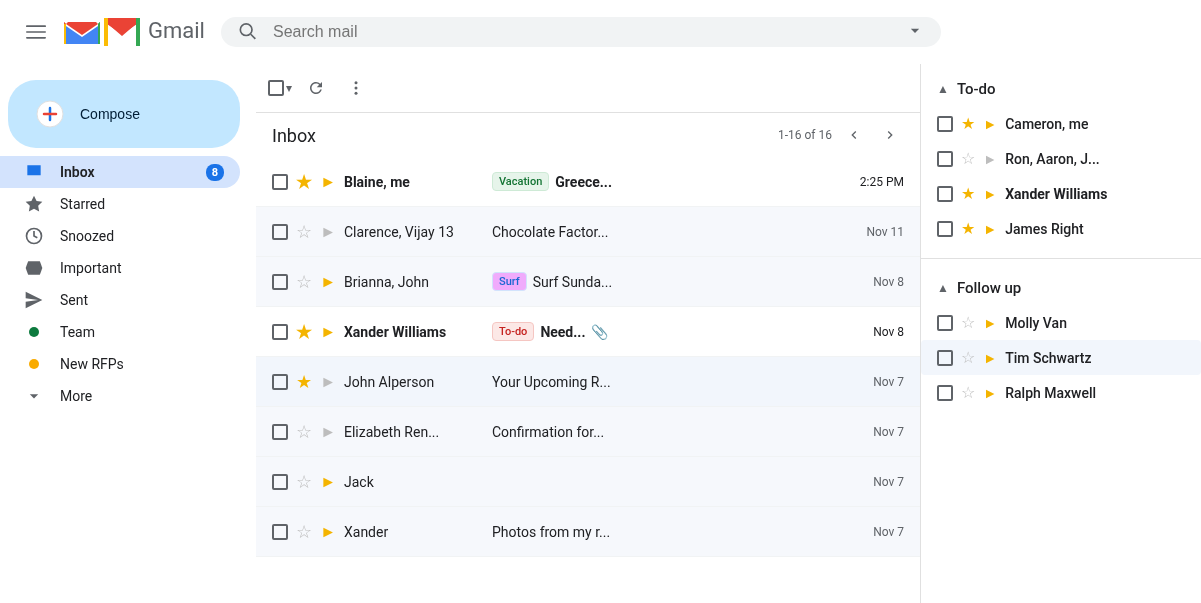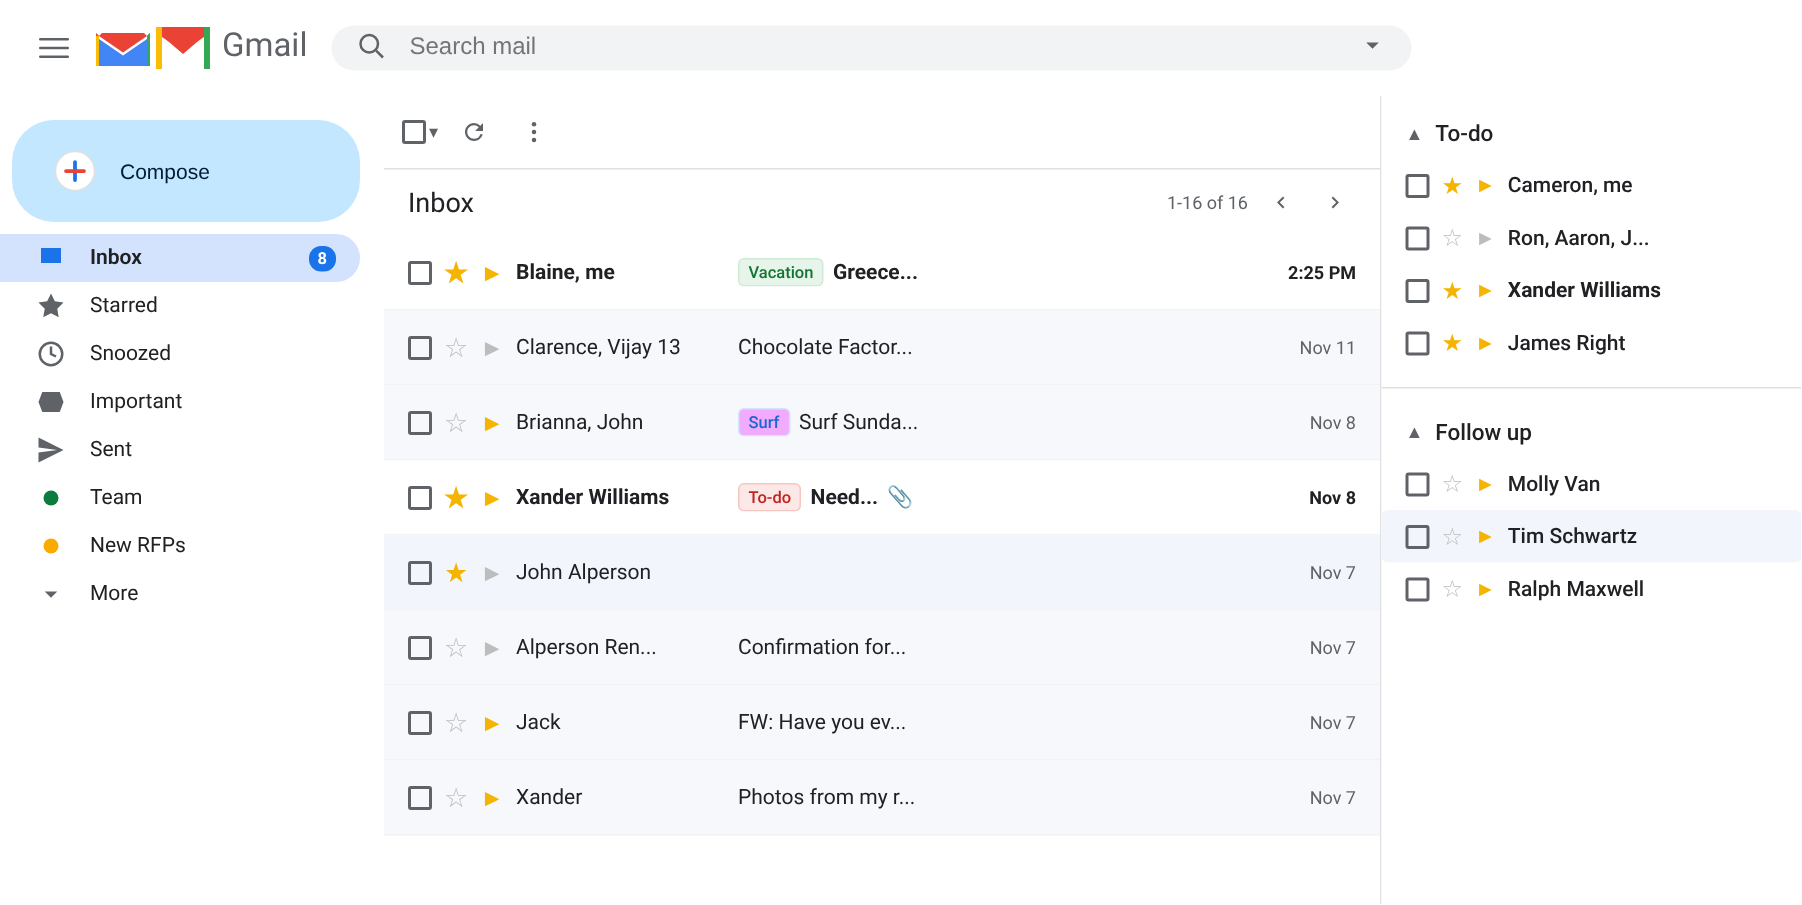--- a/index.html
+++ b/index.html
@@ -52,21 +52,21 @@
     .imp-icon.grey { color: #bdbdbd; }
     .sender { width: 140px; flex-shrink: 0; overflow: hidden; text-overflow: ellipsis; white-space: nowrap; font-size: 14px; }
     .email-content { flex: 1; display: flex; align-items: center; gap: 6px; overflow: hidden; }
     .email-subject { white-space: nowrap; overflow: hidden; text-overflow: ellipsis; flex-shrink: 0; max-width: 220px; }
     .tag { font-size: 11px; padding: 2px 6px; border-radius: 4px; font-weight: 500; flex-shrink: 0; }
     .tag-vacation { background: #e6f4ea; color: #137333; border: 1px solid #ceead6; }
     .tag-surf { background: #f0abfc; color: #1967d2; border: 1px solid #d2e3fc; }
     .tag-todo { background: #fce8e6; color: #c5221f; border: 1px solid #f5c6c2; }
     .email-date { font-size: 12px; color: #5f6368; flex-shrink: 0; font-weight: 400; margin-left: auto; }
     .attachment-icon { font-size: 14px; color: #5f6368; flex-shrink: 0; }
-    .email-row.unread .email-date { color: #202124; font-weight: 700; }
+    .email-row.unread .email-date { color: #202124; font-weight: 400; }
 
     
     .todo-panel { width: 280px; overflow-y: auto; background: #fff; flex-shrink: 0; }
     .todo-section { padding: 8px 0; }
     .todo-section-header { display: flex; align-items: center; gap: 8px; padding: 8px 16px; font-size: 15px; font-weight: 500; cursor: pointer; }
     .todo-section-header .chevron { color: #5f6368; font-size: 12px; }
     .todo-item { display: flex; align-items: center; gap: 8px; padding: 8px 16px; cursor: pointer; border-radius: 4px; }
     .todo-item.highlighted { background: #f2f6fc; }
     .todo-cb { width: 16px; height: 16px; border: 2px solid #5f6368; border-radius: 2px; flex-shrink: 0; }
     .todo-star { color: #f4b400; font-size: 16px; flex-shrink: 0; }
@@ -298,42 +298,42 @@
             <span class="attachment-icon">📎</span>
           </div>
           <span class="email-date">Nov 8</span>
         </div>
 
         <div class="email-row highlighted">
           <div class="cb"></div>
           <span class="star-icon">★</span>
           <span class="imp-icon grey" style="color:#bdbdbd;">►</span>
           <span class="sender">John Alperson</span>
+          <div class="email-content">
+            <span class="email-subject">Your Upcoming R...</span>
+          </div>
           <span class="email-date">Nov 7</span>
         </div>
 
         <div class="email-row read">
           <div class="cb"></div>
           <span class="star-icon empty">☆</span>
           <span class="imp-icon grey" style="color:#bdbdbd;">►</span>
-          <span class="sender">Alperson Ren...</span>
+          <span class="sender">Elizabeth Ren...</span>
           <div class="email-content">
             <span class="email-subject">Confirmation for...</span>
           </div>
           <span class="email-date">Nov 7</span>
         </div>
 
         <div class="email-row read">
           <div class="cb"></div>
           <span class="star-icon empty">☆</span>
           <span class="imp-icon" style="color:#f4b400;">►</span>
           <span class="sender">Jack</span>
-          <div class="email-content">
-            <span class="email-subject">FW: Have you ev...</span>
-          </div>
           <span class="email-date">Nov 7</span>
         </div>
 
         <div class="email-row read">
           <div class="cb"></div>
           <span class="star-icon empty">☆</span>
           <span class="imp-icon" style="color:#f4b400;">►</span>
           <span class="sender">Xander</span>
           <div class="email-content">
             <span class="email-subject">Photos from my r...</span>

